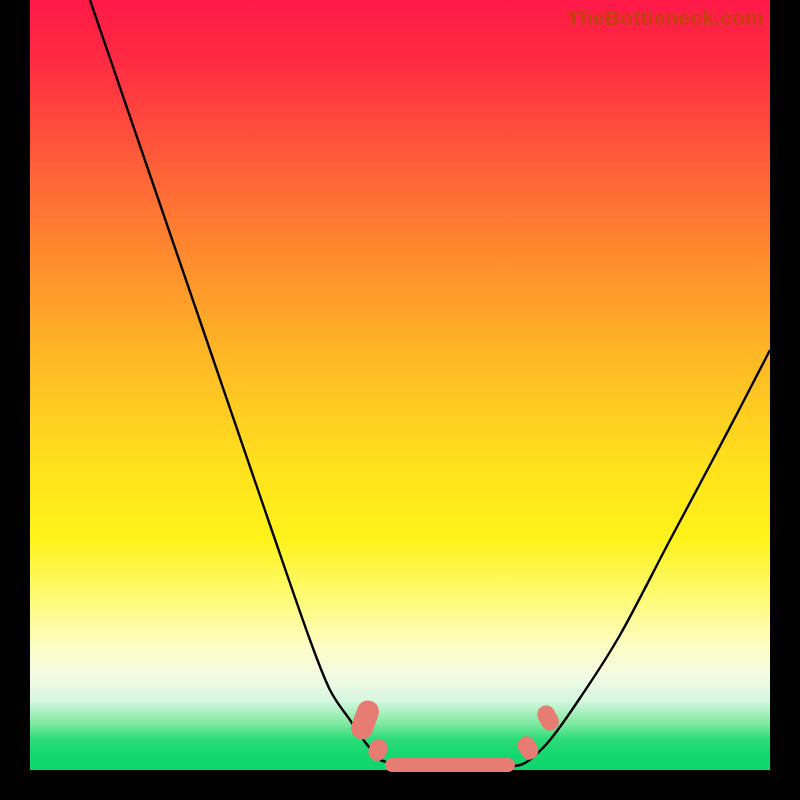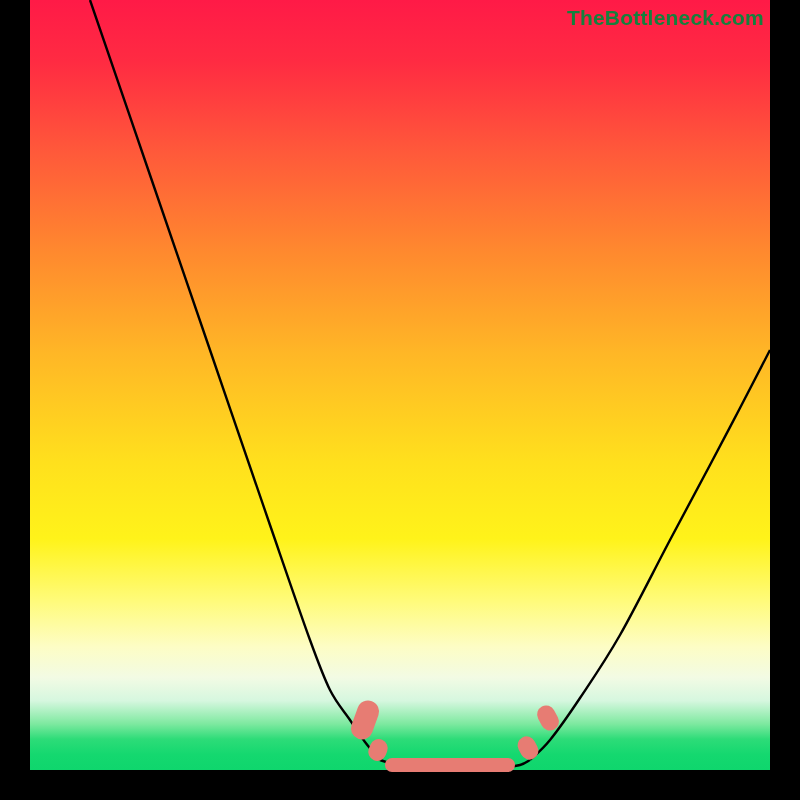--- a/index.html
+++ b/index.html
@@ -33,21 +33,21 @@
       #14d86f 98%,
       #0fd66d 100%);
   }
   .watermark {
     position: absolute;
     top: 6px;
     right: 36px;
     font-family: Arial, Helvetica, sans-serif;
     font-size: 21px;
     font-weight: 600;
-    color: #15803d;
+    color: #c2410c;
     letter-spacing: 0.2px;
     user-select: none;
   }
   svg.curves {
     position: absolute;
     left: 30px;
     top: 0;
     width: 740px;
     height: 770px;
     overflow: visible;

